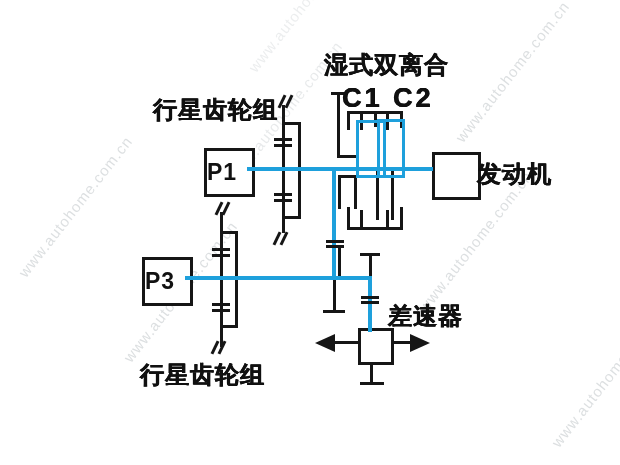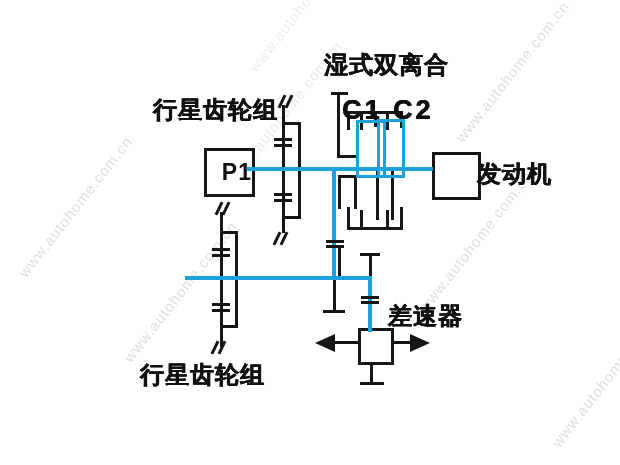--- a/index.html
+++ b/index.html
@@ -14,21 +14,21 @@
   
   .b{position:absolute;background:#1ea0dc;z-index:2;}
   .brect{position:absolute;border:3px solid #1ea0dc;background:transparent;z-index:2;}
   
   .gm{position:absolute;width:24px;height:17px;z-index:1;}
   .gm .sl{position:absolute;width:14px;height:3px;background:#161616;transform:rotate(-64deg);top:7px;}
   .gm .sl.s1{left:0;}
   .gm .sl.s2{left:7px;}
   
   .node{position:absolute;border:3px solid #161616;background:#ffffff;z-index:2;
-        display:flex;align-items:center;justify-content:flex-end;
+        display:flex;align-items:center;justify-content:flex-start;
         font-weight:900;font-size:23px;color:#111;letter-spacing:1px;}
   
   .lbl{position:absolute;font-weight:900;color:#101010;z-index:4;white-space:nowrap;
        font-size:24px;letter-spacing:1px;text-shadow:0.6px 0 #101010,-0.3px 0 #101010;}
   .lbl.c12{font-size:27px;letter-spacing:3px;}
   
   .cap{position:absolute;font-size:22px;color:#232323;z-index:4;white-space:nowrap;
        font-weight:400;letter-spacing:0.5px;}
   
   .wm{position:absolute;color:#97a0a5;opacity:.33;font-size:15px;letter-spacing:1px;
@@ -45,28 +45,31 @@
 
   <span class="wm" style="left:15px;top:270px">www.autohome.com.cn</span>
   <span class="wm" style="left:120px;top:355px">www.autohome.com.cn</span>
   <span class="wm" style="left:225px;top:175px;opacity:.22">www.autohome.com.cn</span>
   <span class="wm" style="left:415px;top:305px">www.autohome.com.cn</span>
   <span class="wm" style="left:452px;top:135px">www.autohome.com.cn</span>
   <span class="wm" style="left:548px;top:440px">www.autohome.com.cn</span>
   <span class="wm" style="left:245px;top:65px;opacity:.18">www.autohome.com.cn</span>
 
   <div class="lbl" style="left:324px;top:49px">湿式双离合</div>
-  <div class="lbl c12" style="left:342px;top:95px">C1 C2</div>
+  <div class="lbl c12" style="left:342px;top:83px">C1 C2</div>
   <div class="lbl" style="left:153px;top:94px">行星齿轮组</div>
   <div class="lbl" style="left:140px;top:359px">行星齿轮组</div>
   <div class="lbl" style="left:388px;top:300px">差速器</div>
   <div class="lbl" style="left:477px;top:158px">发动机</div>
 
   <div class="node" style="left:204px;top:148px;width:45px;height:43px">
     <span>P1</span>
+  </div>
+  <div class="node" style="left:142px;top:257px;width:45px;height:43px">
+    <span>P3</span>
   </div>
   <div class="node" style="left:432px;top:152px;width:43px;height:42px"></div>
   <div class="node" style="left:358px;top:328px;width:30px;height:31px"></div>
 
   <div class="b" style="left:247px;top:167px;width:186px;height:4px"></div>
   <div class="b" style="left:332px;top:167px;width:4px;height:113px"></div>
   <div class="b" style="left:185px;top:276px;width:187px;height:4px"></div>
   <div class="b" style="left:368px;top:276px;width:4px;height:56px"></div>
   <div class="brect" style="left:356px;top:120px;width:24px;height:52px"></div>
   <div class="brect" style="left:377px;top:119px;width:22px;height:53px"></div>

